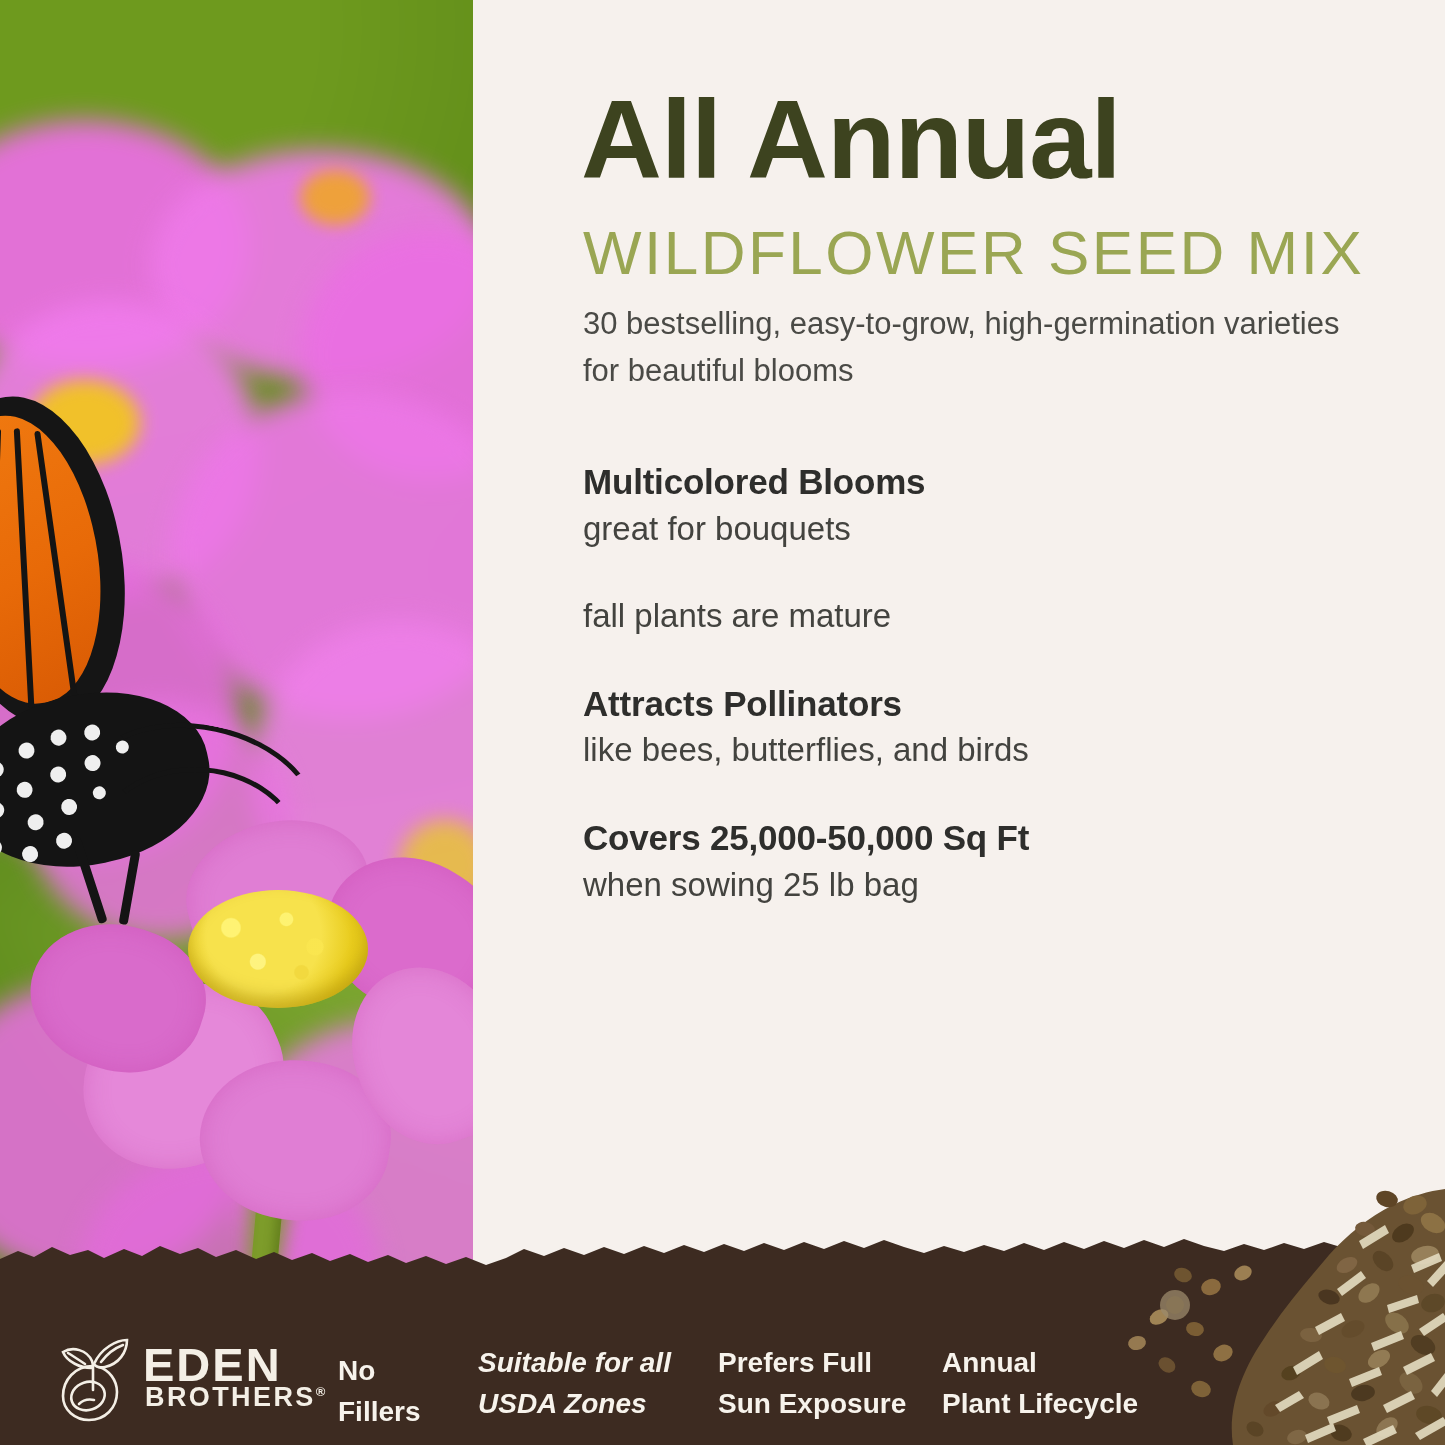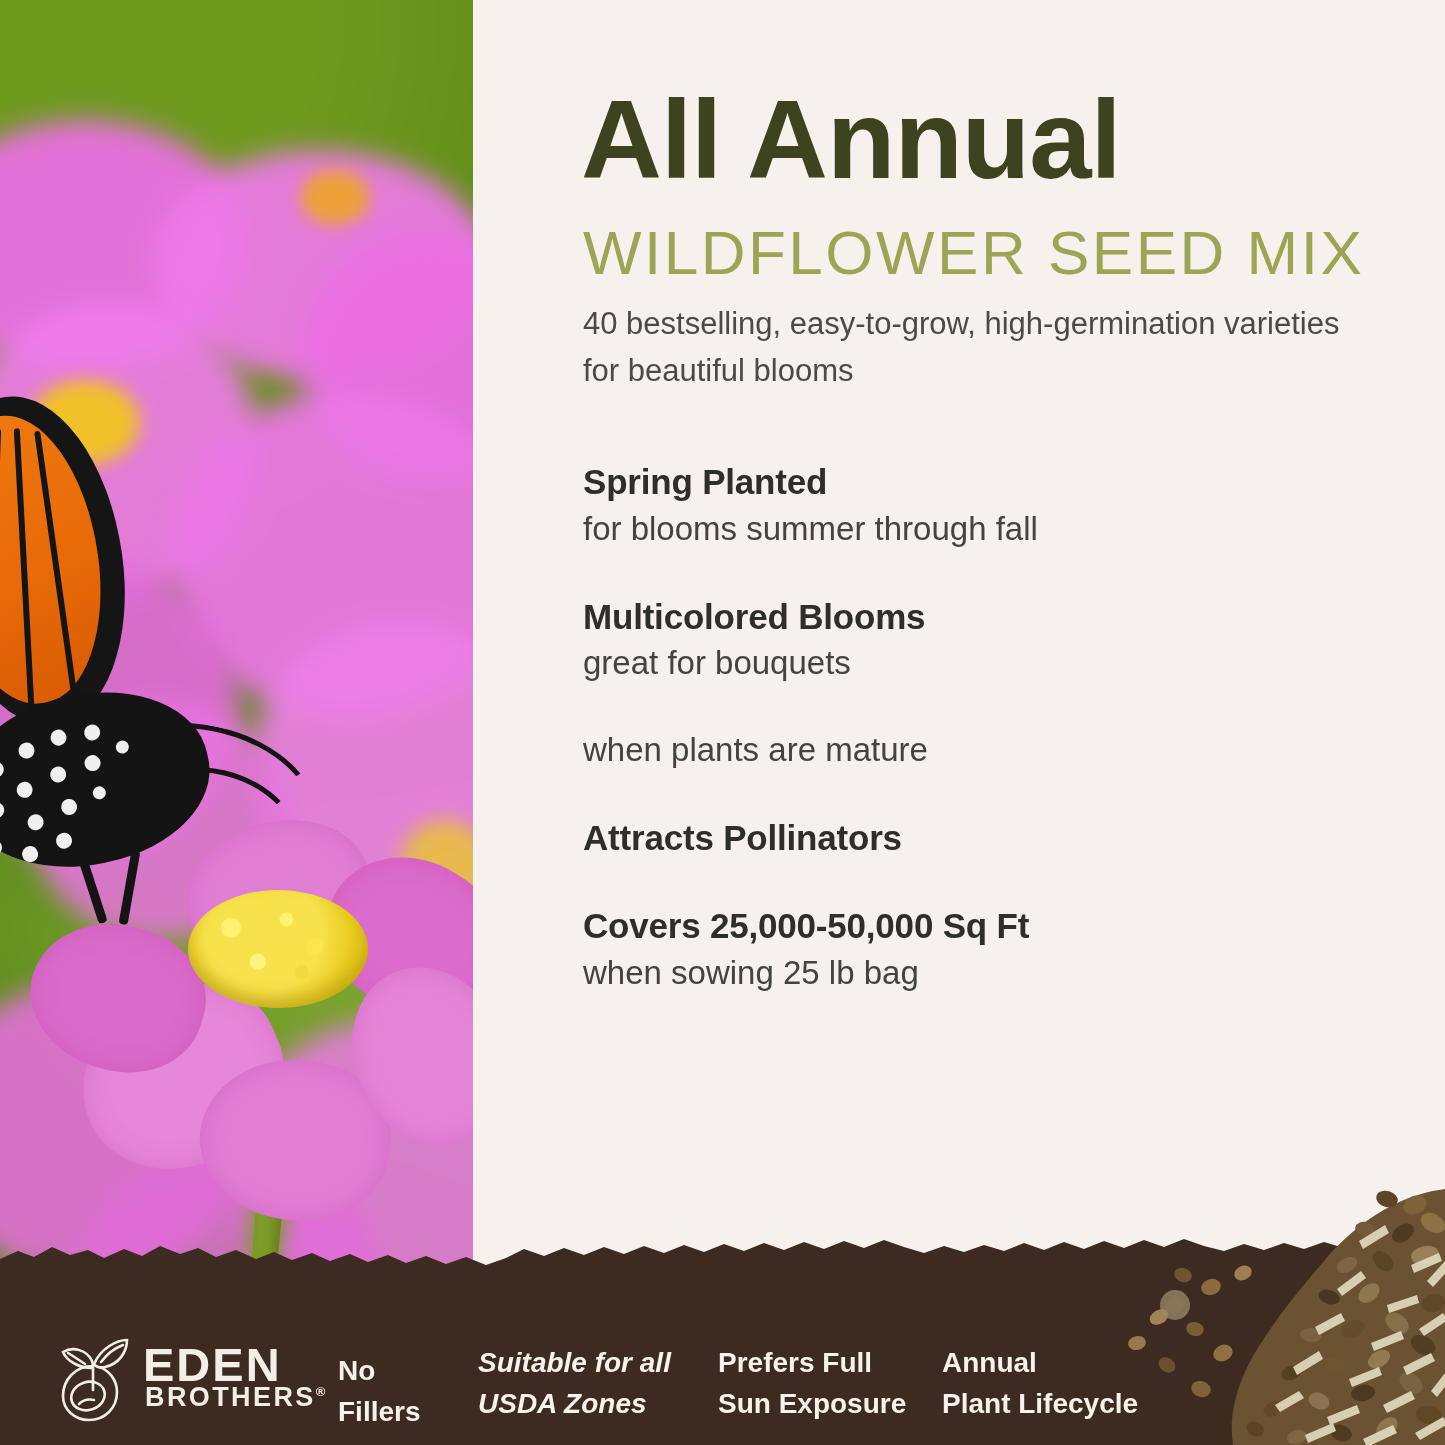--- a/index.html
+++ b/index.html
@@ -198,36 +198,33 @@
       <div class="antenna an1"></div>
       <div class="antenna an2"></div>
       <div class="leg lg1"></div>
       <div class="leg lg2"></div>
     </div>
   </div>
 
   <div class="content">
     <div class="title">All Annual</div>
     <div class="subtitle">WILDFLOWER SEED MIX</div>
-    <div class="lede">40 bestselling, easy-to-grow, high-germination varieties for beautiful blooms</div>
+    <div class="lede">30 bestselling, easy-to-grow, high-germination varieties for beautiful blooms</div>
 
     <div class="features">
-      <div class="feat">
-        <div class="feat-h">Spring Planted</div>
-        <div class="feat-s">for blooms summer through fall</div>
-      </div>
       <div class="feat">
         <div class="feat-h">Multicolored Blooms</div>
         <div class="feat-s">great for bouquets</div>
       </div>
       <div class="feat">
-        <div class="feat-s">when plants are mature</div>
+        <div class="feat-s">fall plants are mature</div>
       </div>
       <div class="feat">
         <div class="feat-h">Attracts Pollinators</div>
+        <div class="feat-s">like bees, butterflies, and birds</div>
       </div>
       <div class="feat">
         <div class="feat-h">Covers 25,000-50,000 Sq Ft</div>
         <div class="feat-s">when sowing 25 lb bag</div>
       </div>
     </div>
   </div>
 
   <svg class="torn" viewBox="0 0 1445 40" preserveAspectRatio="none">
     <path fill="#3D2B21" d="M0,22 L18,14 L34,20 L52,10 L70,18 L88,13 L104,21 L124,12 L142,19 L160,9

